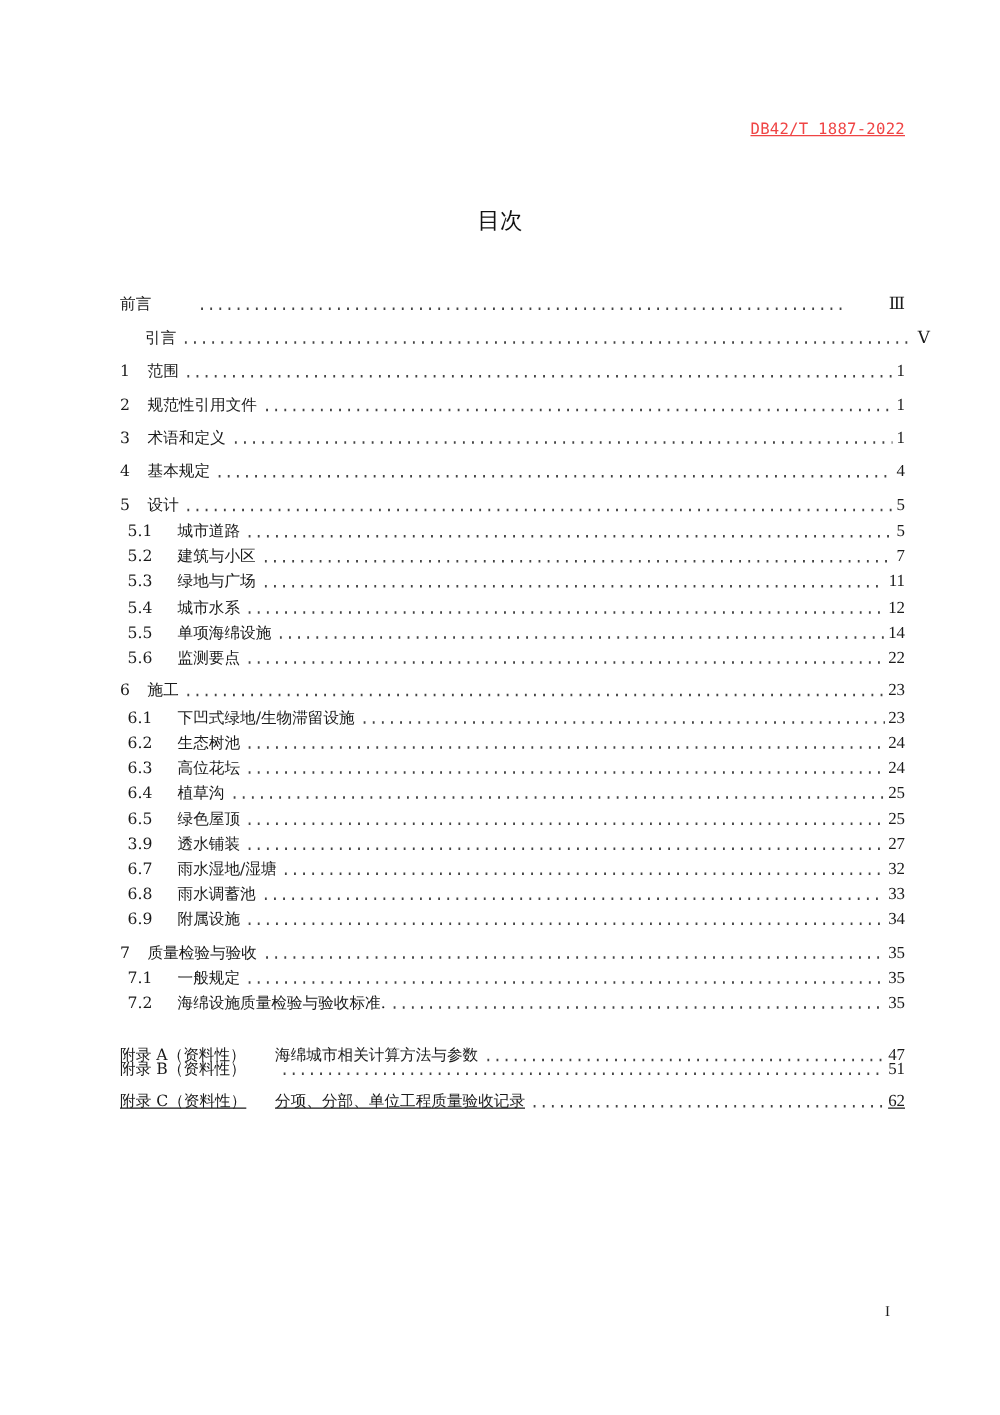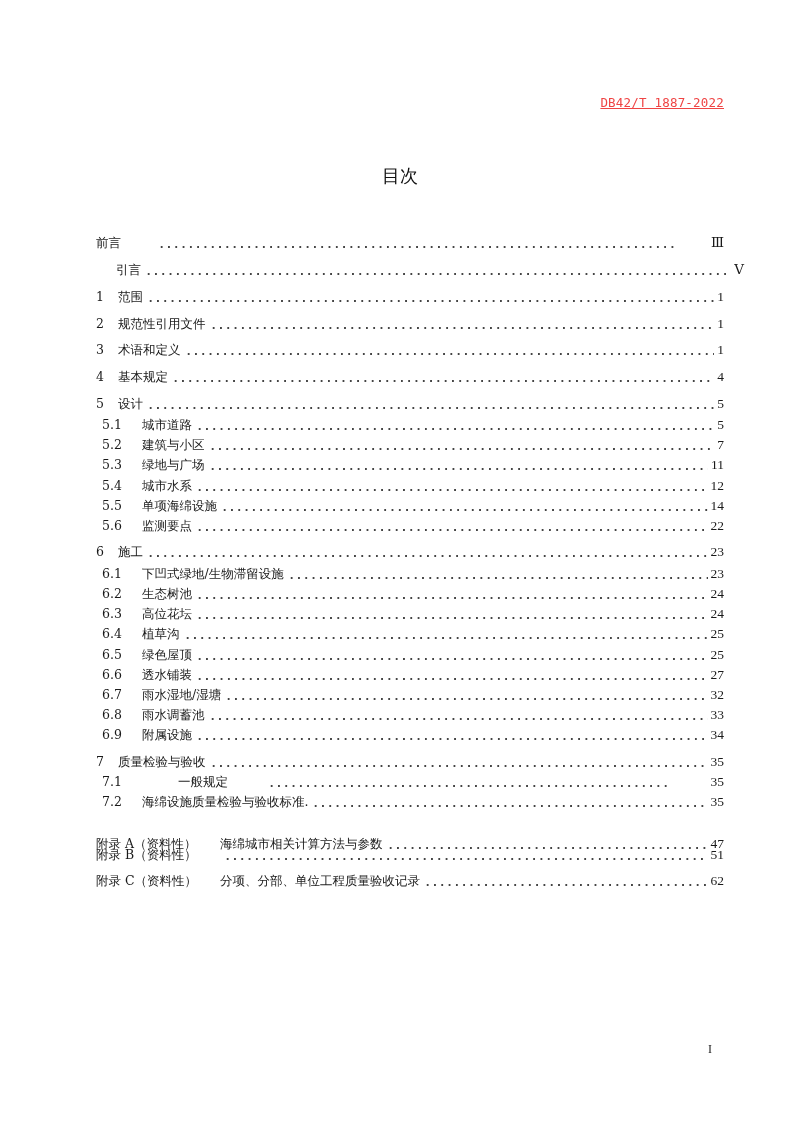--- a/index.html
+++ b/index.html
@@ -157,21 +157,21 @@
       <span class="leader"></span>
       <span class="page">25</span>
     </div>
     <div class="row sub" style="top: 646px;">
       <span class="num l2">6.5</span>
       <span class="label">绿色屋顶</span>
       <span class="leader"></span>
       <span class="page">25</span>
     </div>
     <div class="row sub" style="top: 666px;">
-      <span class="num l2">6.6</span>
+      <span class="num l2">3.9</span>
       <span class="label">透水铺装</span>
       <span class="leader"></span>
       <span class="page">27</span>
     </div>
     <div class="row sub" style="top: 686px;">
       <span class="num l2">6.7</span>
       <span class="label">雨水湿地/湿塘</span>
       <span class="leader"></span>
       <span class="page">32</span>
     </div>
@@ -186,21 +186,21 @@
       <span class="label">附属设施</span>
       <span class="leader"></span>
       <span class="page">34</span>
     </div>
     <div class="row" style="top: 753px;">
       <span class="num l1">7</span>
       <span class="label">质量检验与验收</span>
       <span class="leader"></span>
       <span class="page">35</span>
     </div>
-    <div class="row sub" style="top: 773px; gap: 36px;">
+    <div class="row sub" style="top: 773px;">
       <span class="num l2">7.1</span>
       <span class="label">一般规定</span>
       <span class="leader"></span>
       <span class="page">35</span>
     </div>
     <div class="row sub" style="top: 793px;">
       <span class="num l2">7.2</span>
       <span class="label">海绵设施质量检验与验收标准.</span>
       <span class="leader"></span>
       <span class="page">35</span>
@@ -209,21 +209,21 @@
       <span class="num app">附录 A（资料性）</span>
       <span class="label">海绵城市相关计算方法与参数</span>
       <span class="leader"></span>
       <span class="page">47</span>
     </div>
     <div class="row" style="top: 846px;">
       <span class="num app">附录 B（资料性）</span>
       <span class="leader"></span>
       <span class="page">51</span>
     </div>
-    <div class="row" style="top: 872px;">
+    <div class="row" style="top: 872px; text-decoration: underline;">
       <span class="num app">附录 C（资料性）</span>
       <span class="label">分项、分部、单位工程质量验收记录</span>
       <span class="leader"></span>
       <span class="page">62</span>
     </div>
   </div>
 
 <div class="page-number">I</div>
 
 </body></html>

